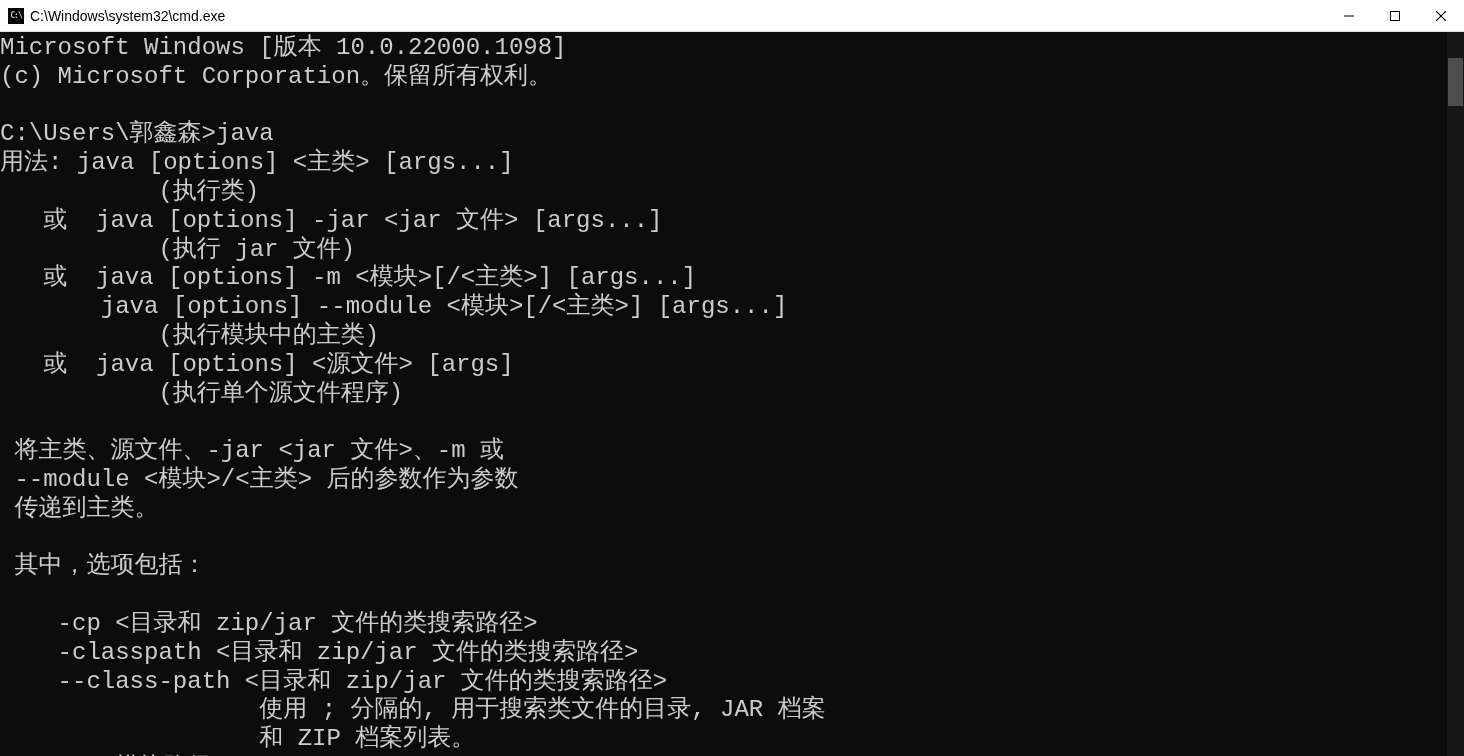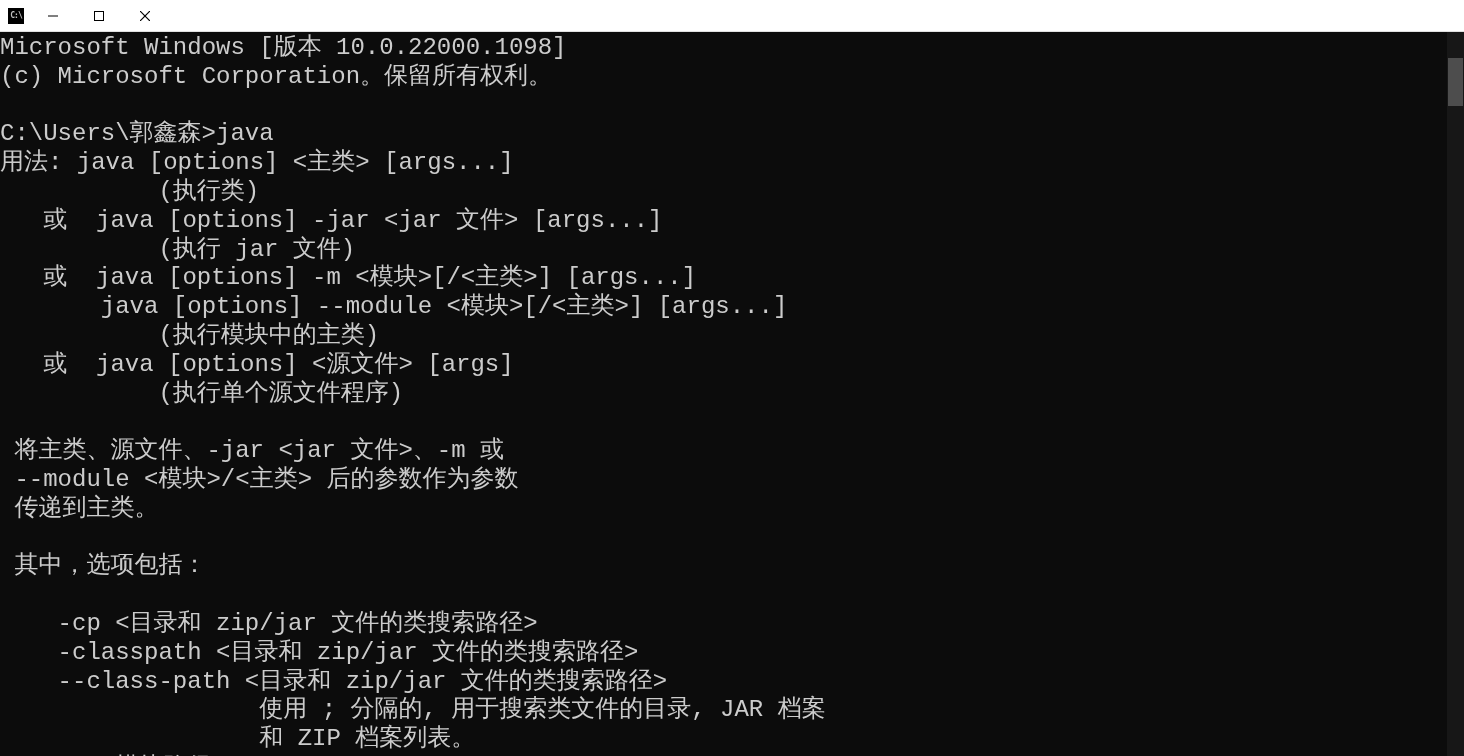--- a/index.html
+++ b/index.html
@@ -100,20 +100,21 @@
     }
   </style>
 </head>
 <body>
 
 <div class="window">
   <div class="titlebar">
     <div class="titlebar-icon">
       <span>C:\</span>
     </div>
+    <div class="titlebar-text">C:\Windows\system32\cmd.exe</div>
     <div class="titlebar-controls">
       <button class="titlebar-btn" aria-label="Minimize">
         <svg viewBox="0 0 10 10">
           <line x1="0" y1="5" x2="10" y2="5" stroke="currentColor" stroke-width="1"></line>
         </svg>
       </button>
       <button class="titlebar-btn" aria-label="Maximize">
         <svg viewBox="0 0 10 10">
           <rect x="0.5" y="0.5" width="9" height="9" fill="none" stroke="currentColor" stroke-width="1"></rect>
         </svg>

